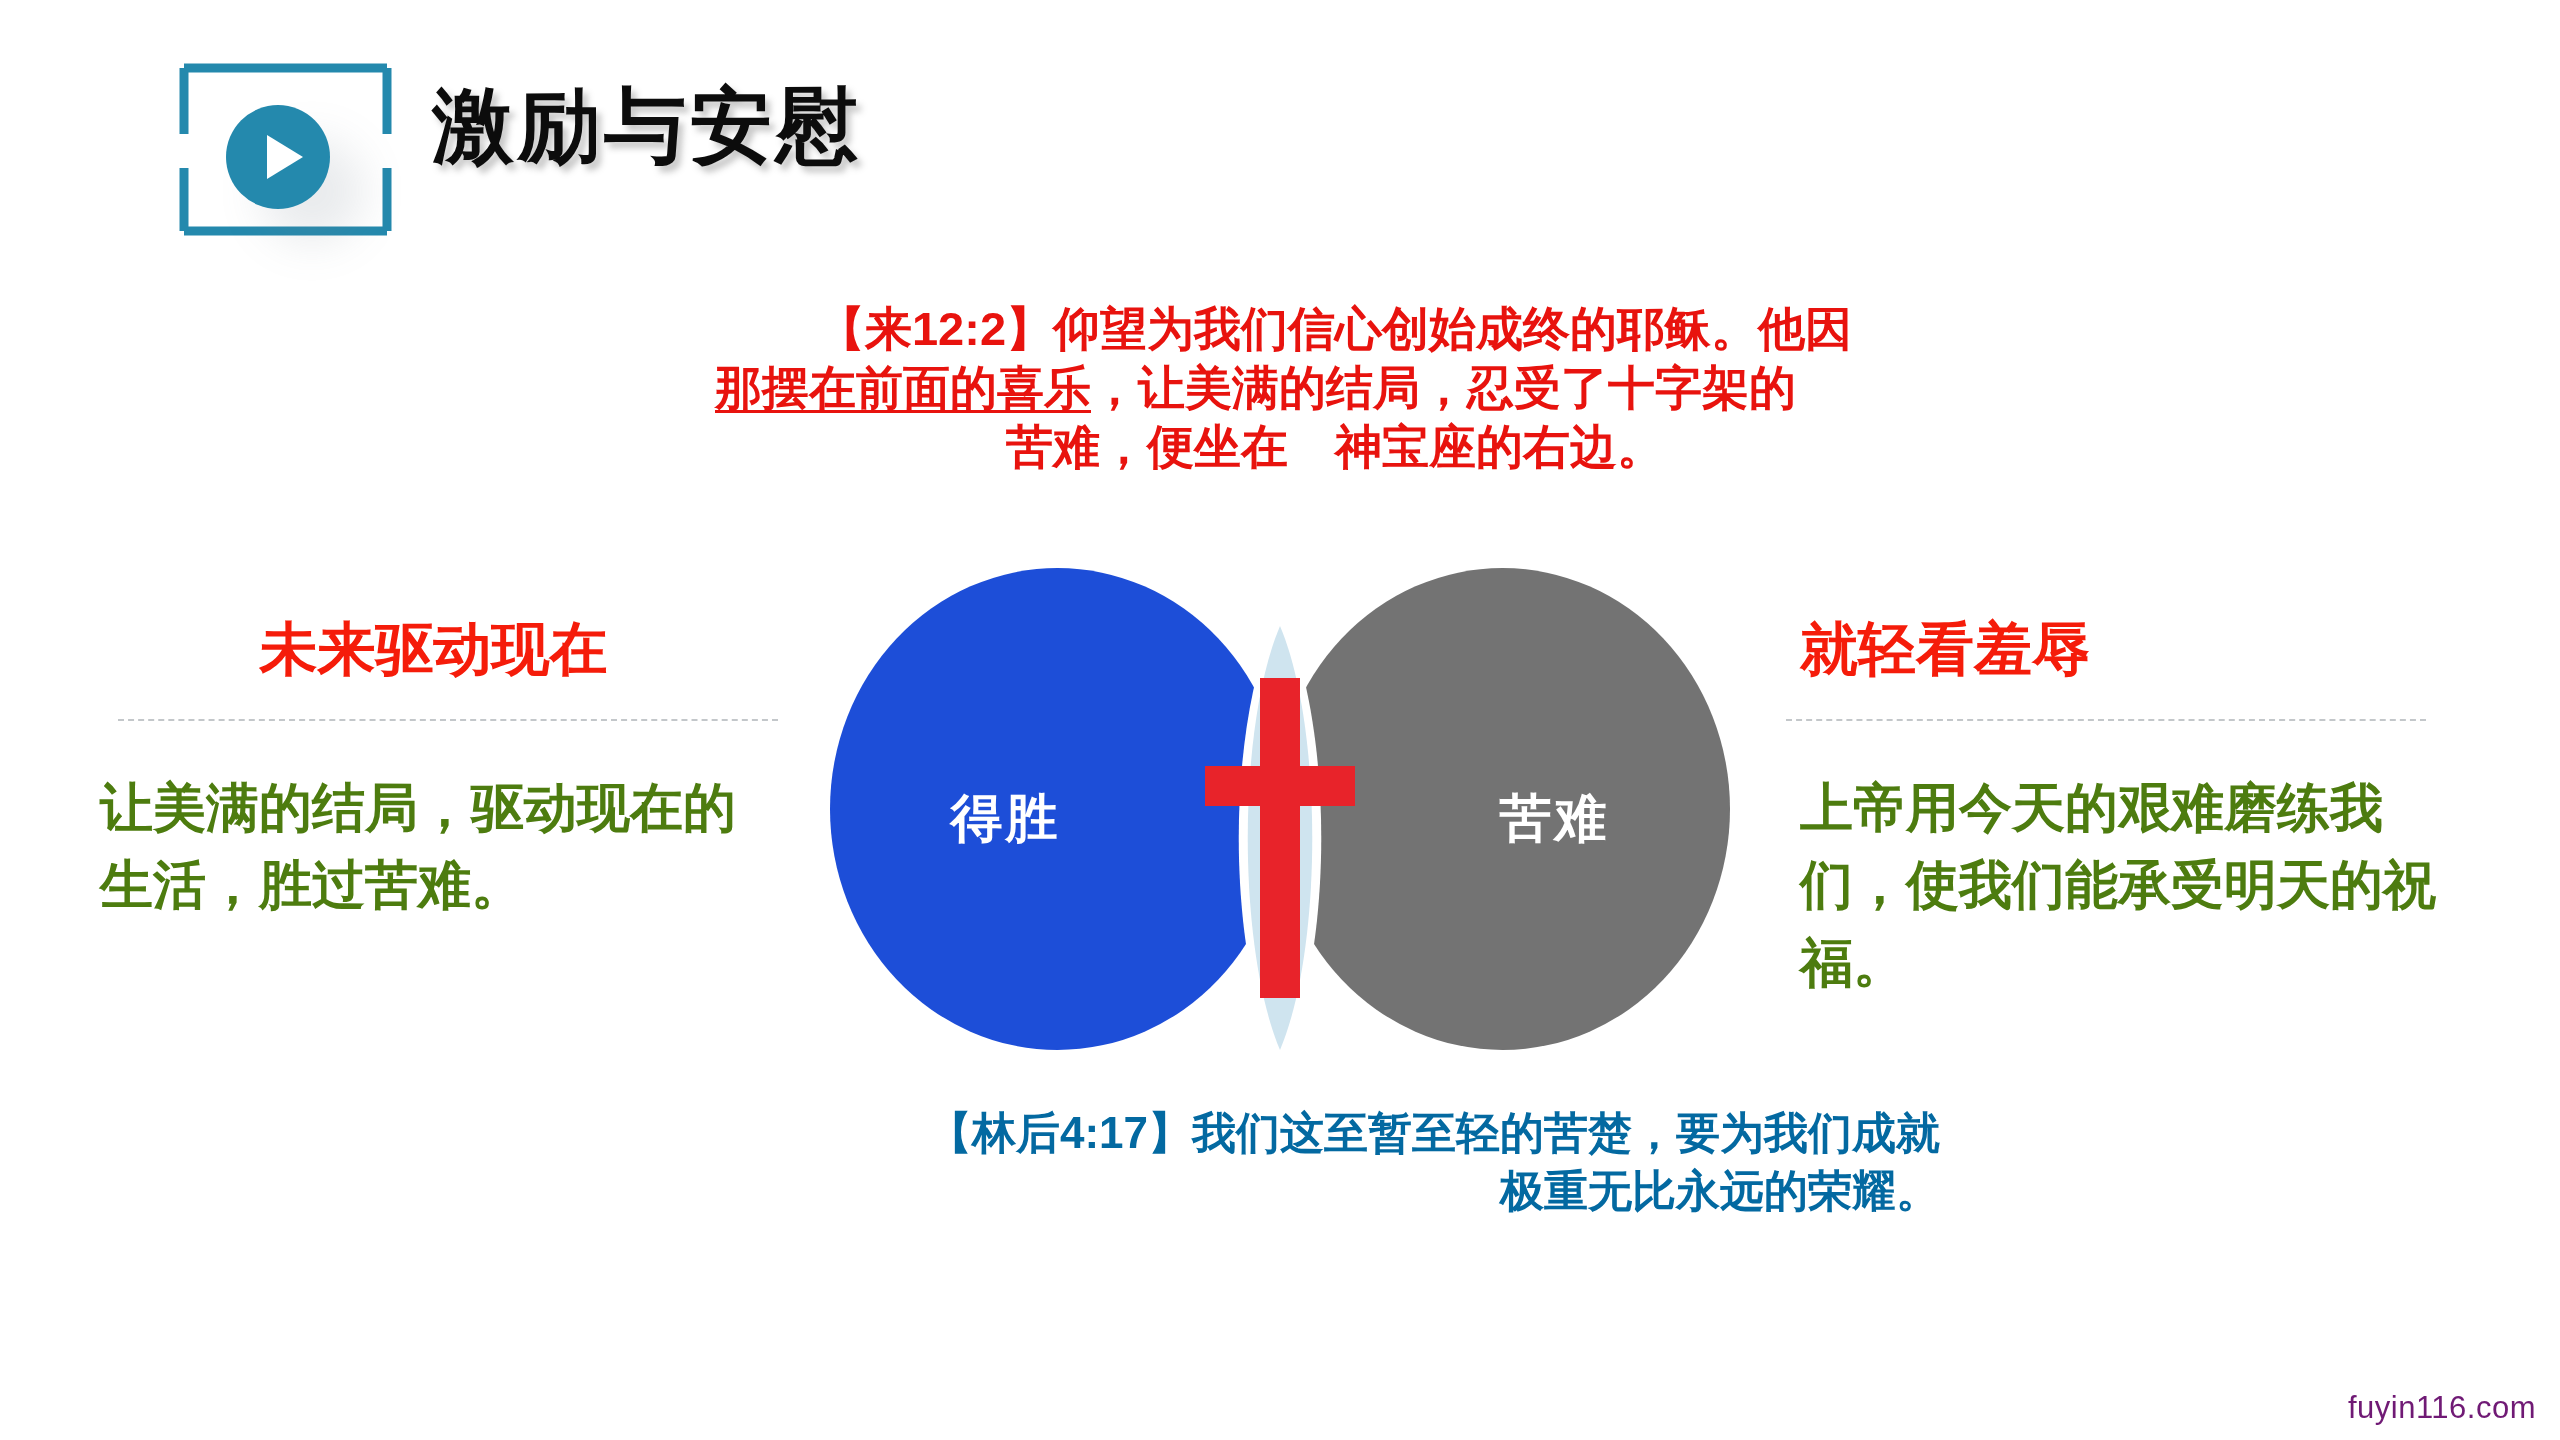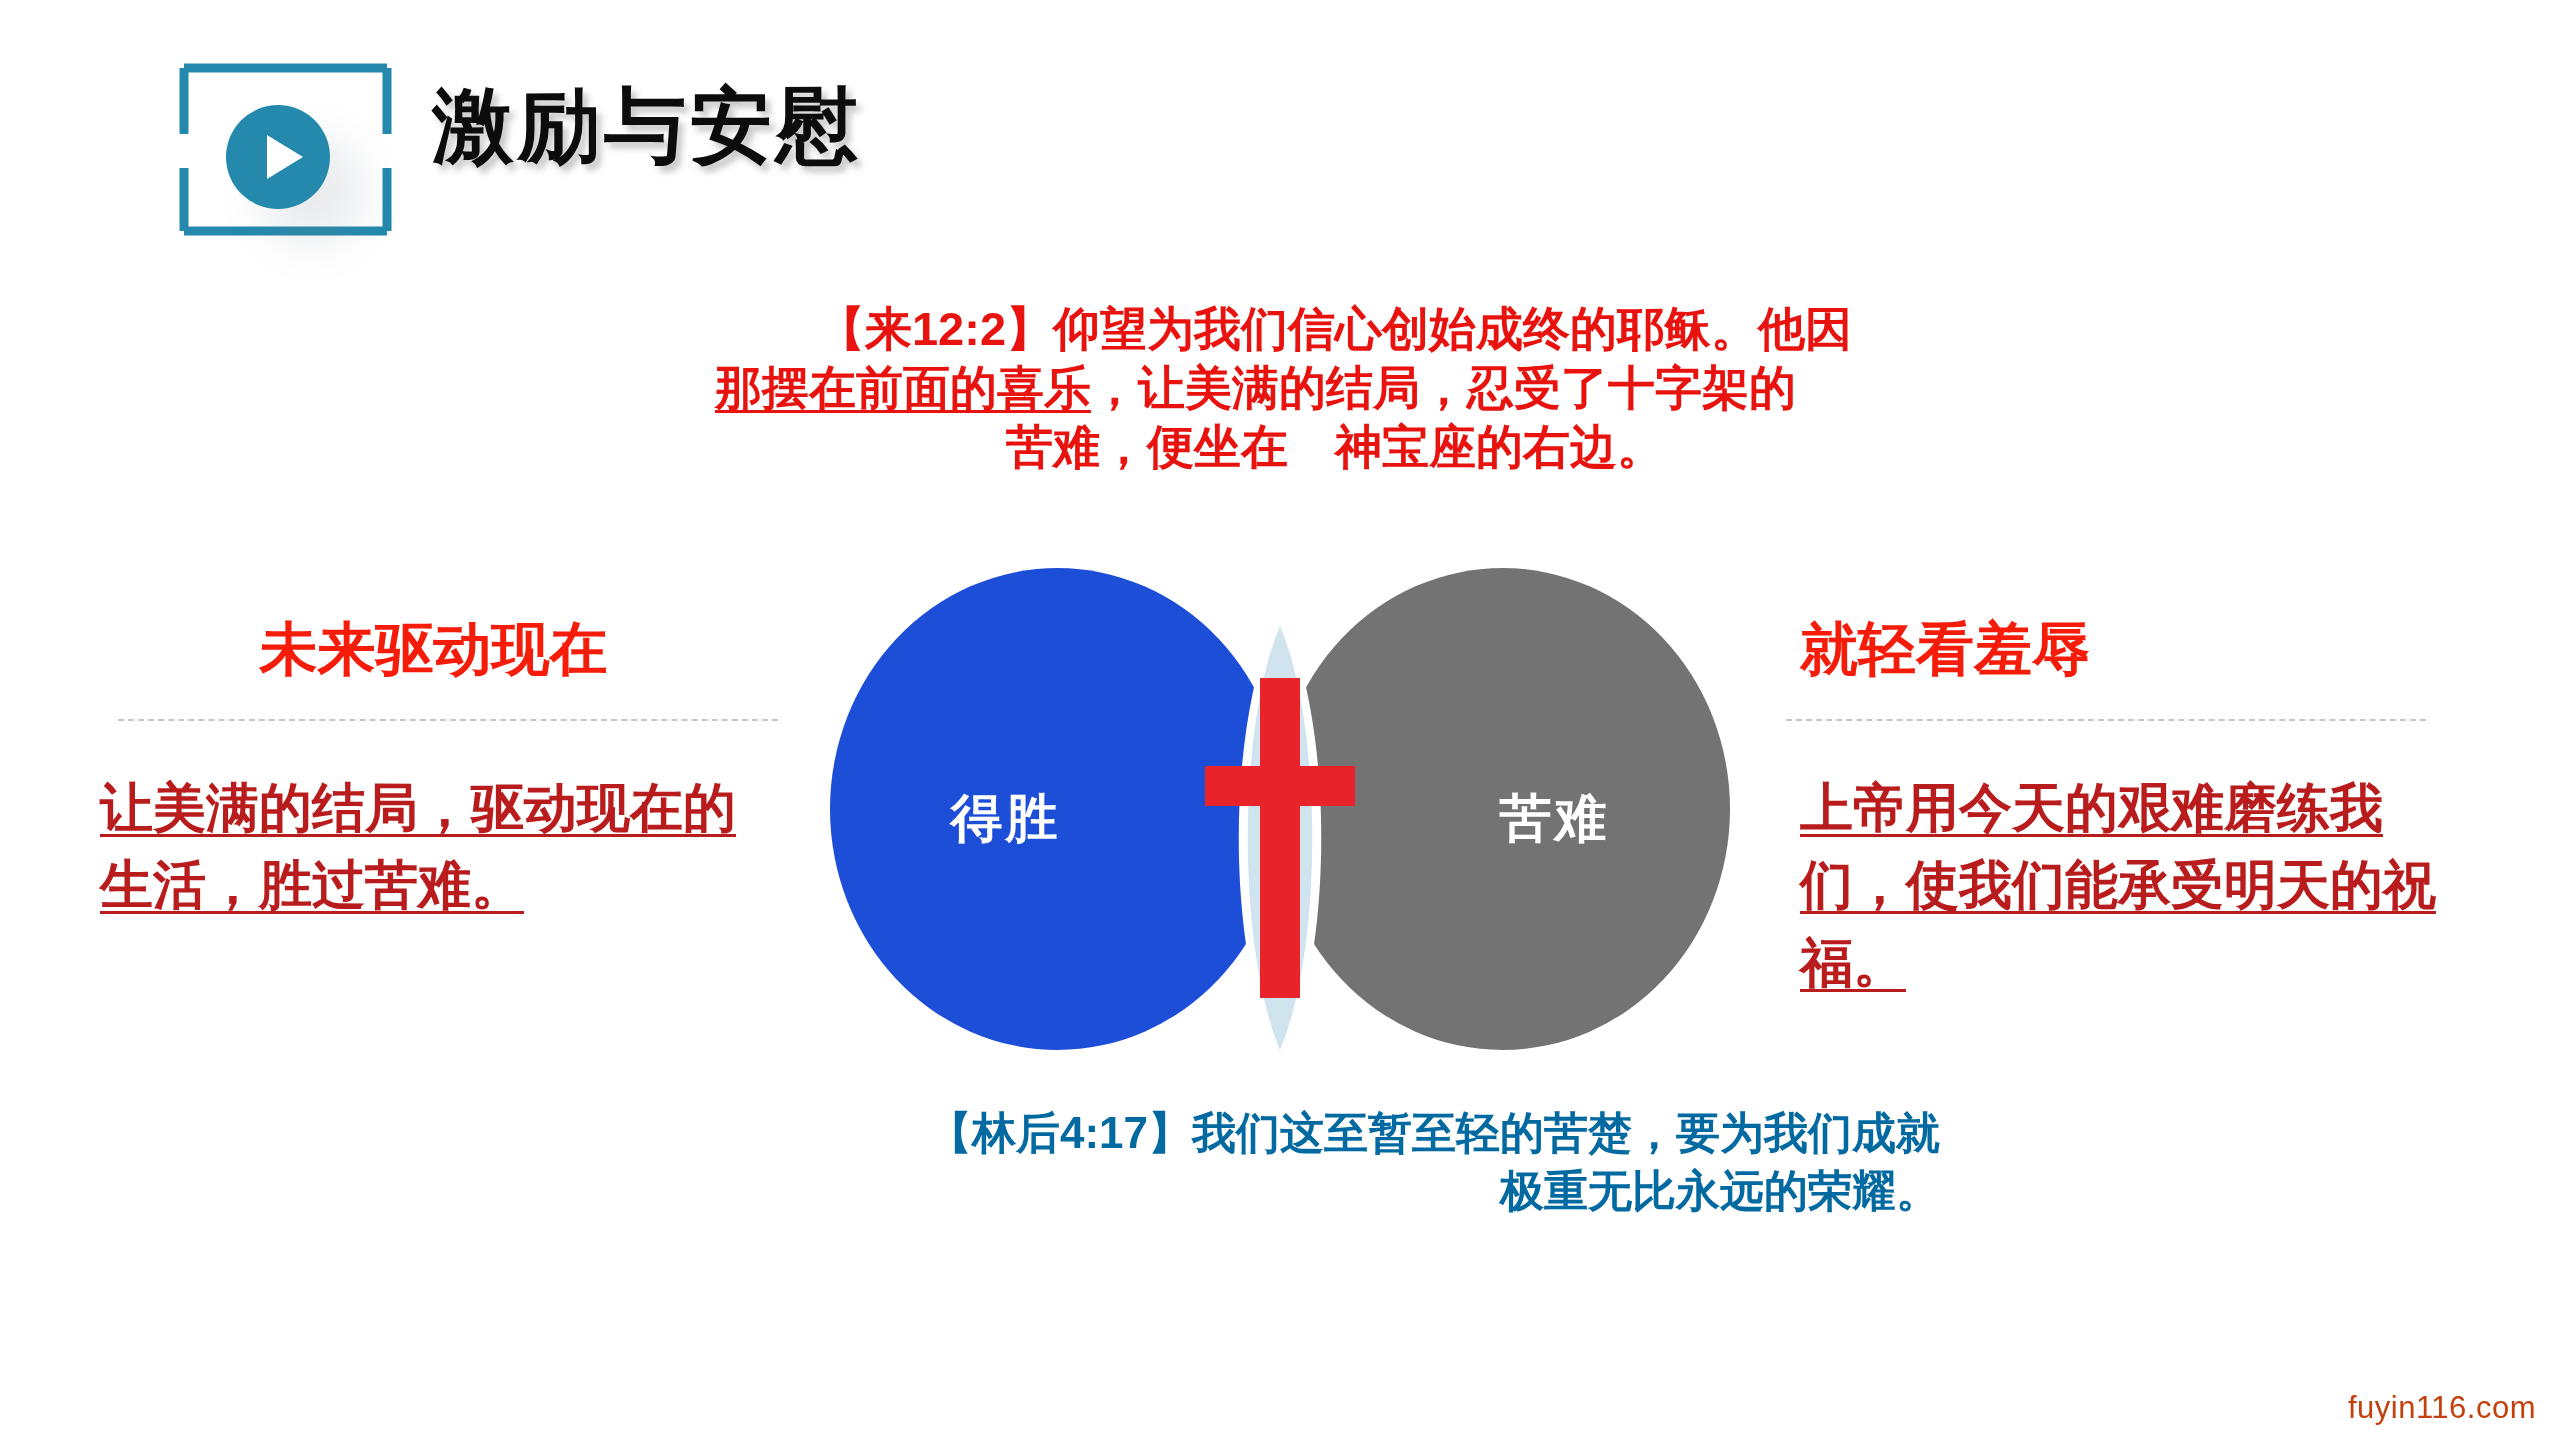--- a/index.html
+++ b/index.html
@@ -98,23 +98,22 @@
     border-top: 2px dashed #c3c7ca;
   }
   #col-left .col-divider  { width: 660px; margin-left: 18px; }
   #col-right .col-divider { width: 640px; margin-left: -14px; }
 
   .col-body {
     margin-top: 48px;
     font-size: 53px;
     font-weight: bold;
     line-height: 1.46;
-    color: #b91c1c;
+    color: #4d7c0f;
     letter-spacing: 0px;
-    text-decoration: underline;
     text-decoration-thickness: 3px;
     text-underline-offset: 8px;
   }
   #col-left .col-body  { width: 640px; }
   #col-right .col-body { width: 640px; }
 
   
   #venn {
     position: absolute;
     left: 830px; top: 568px;
@@ -188,21 +187,21 @@
     font-weight: bold;
     line-height: 1.32;
     color: #0369a1;
   }
 
   
   #watermark {
     position: absolute;
     right: 24px; bottom: 14px;
     font-size: 31px;
-    color: #c2410c;
+    color: #701a75;
     letter-spacing: 0.5px;
   }
 </style>
 </head>
 <body>
 
 <div id="header">
 
   <div id="logo-mark">
     <svg id="logo-frame" viewBox="0 0 215 175">

